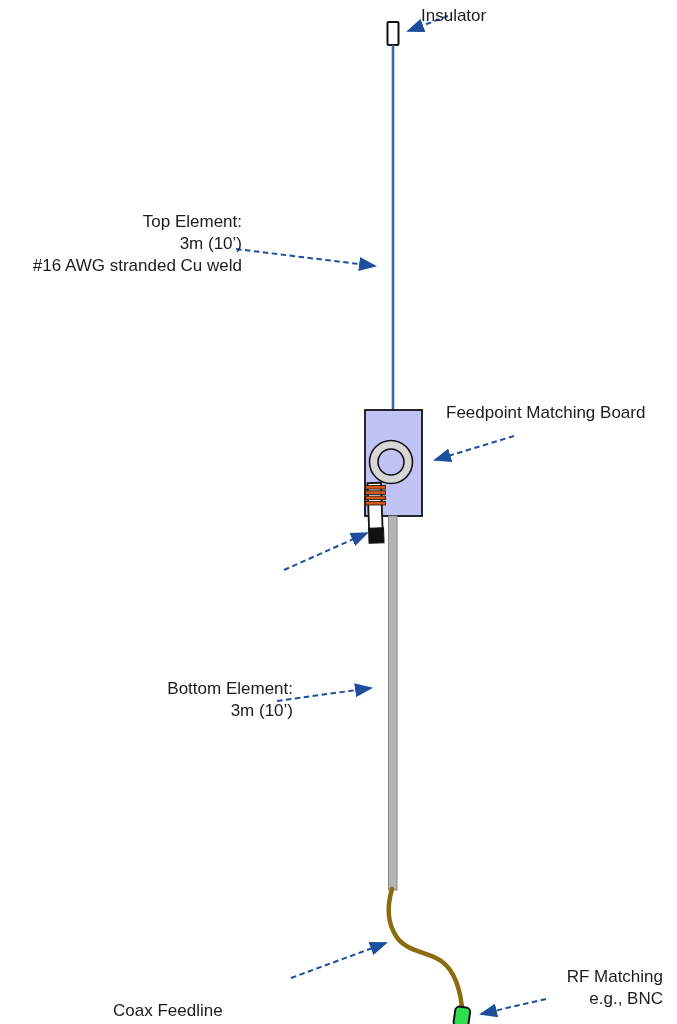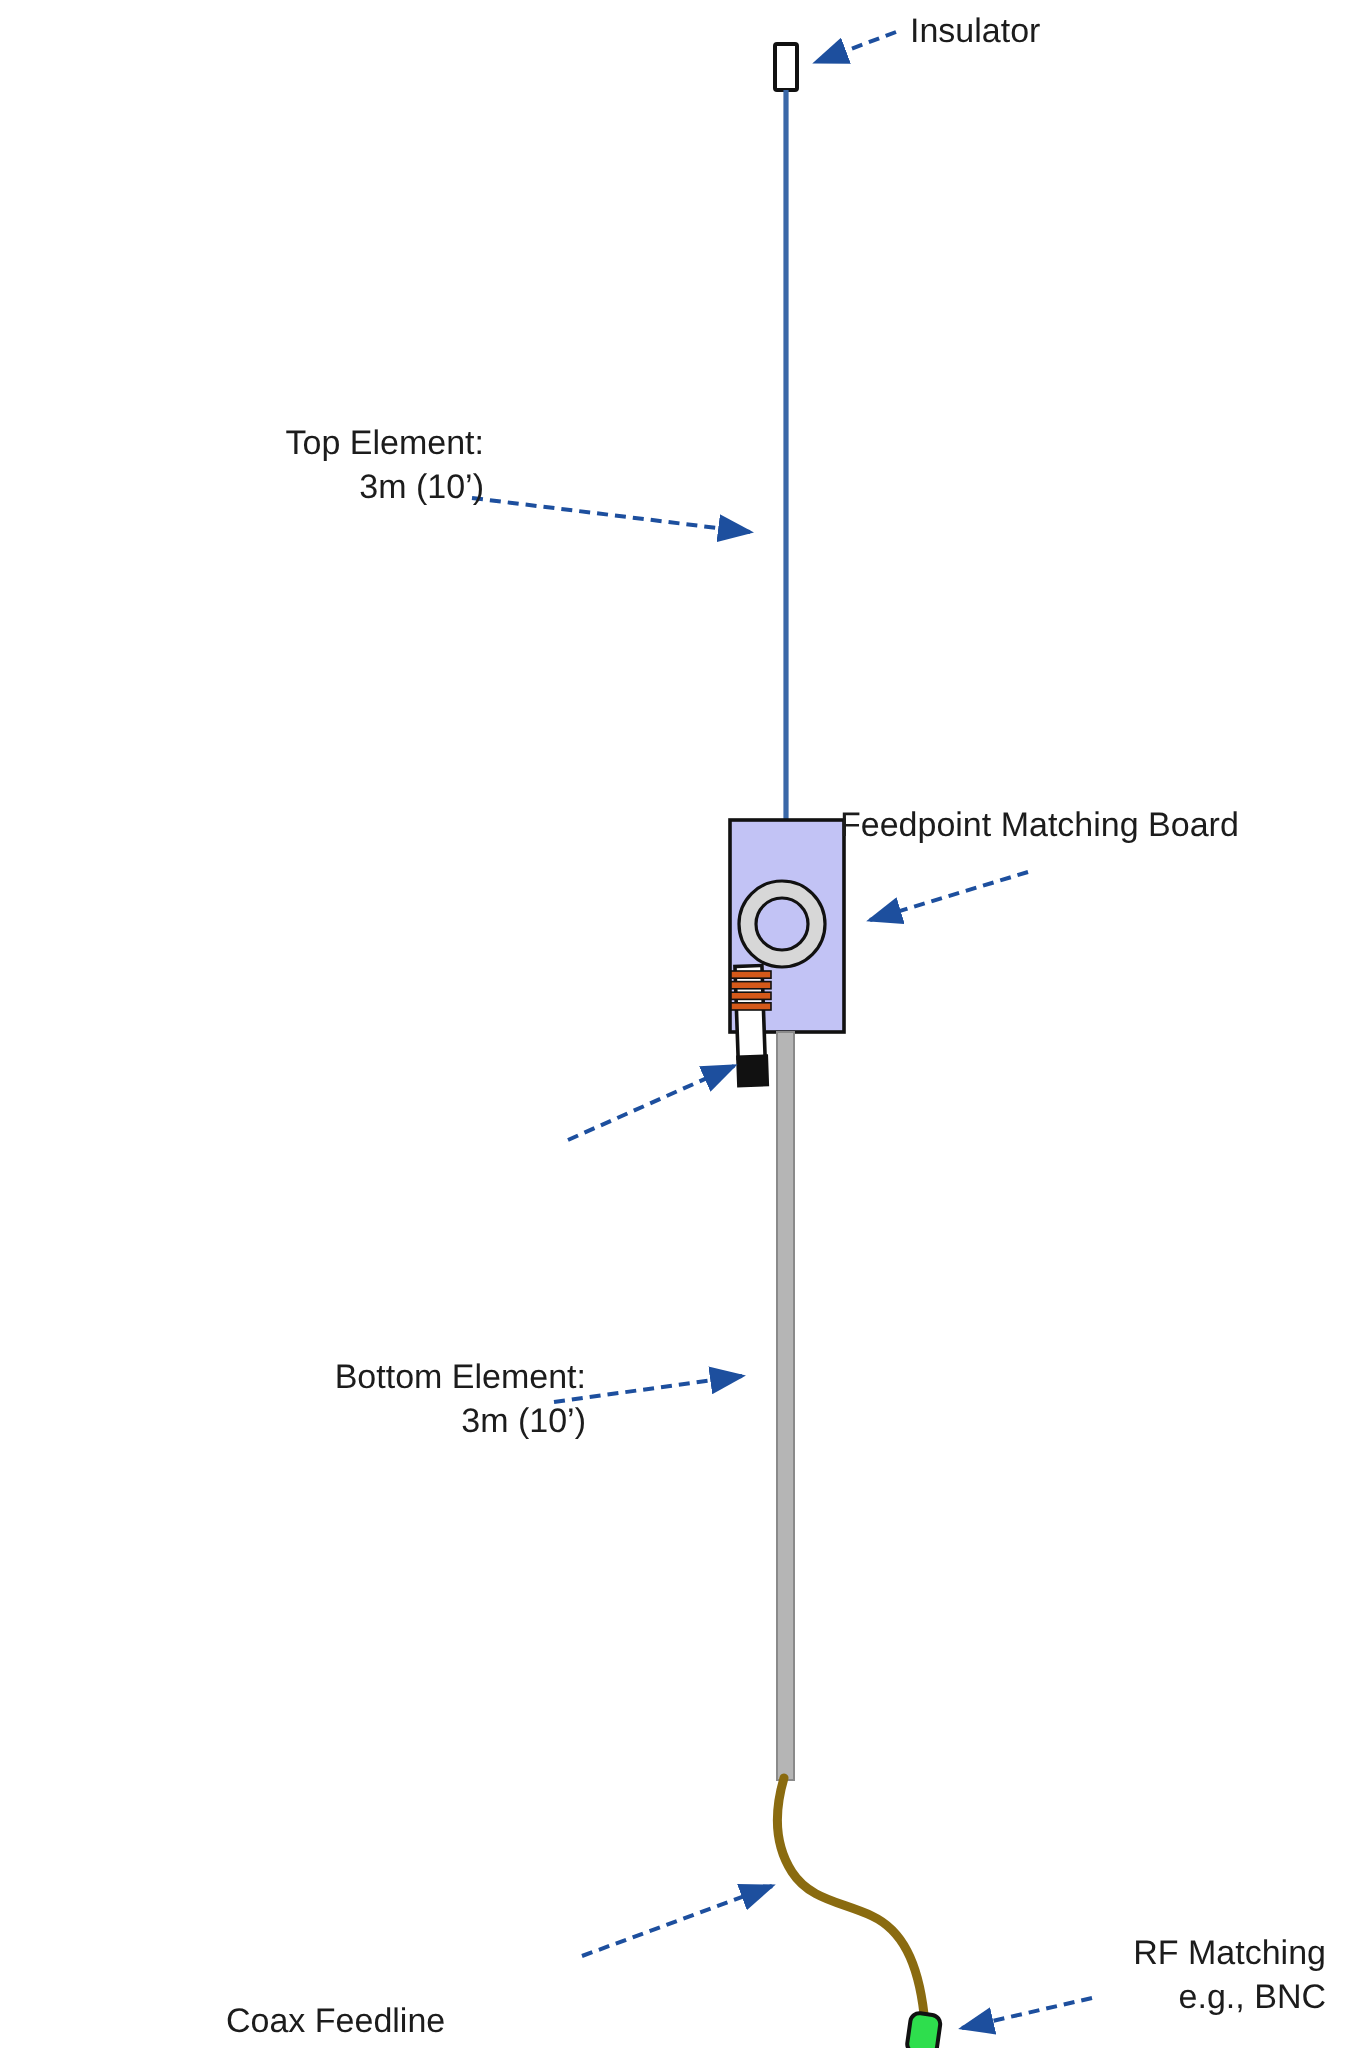--- a/index.html
+++ b/index.html
@@ -71,28 +71,29 @@
 
     <line x1="284" y1="570" x2="367" y2="533" stroke-width="2" stroke-dasharray="5.5 3.5" marker-end="url(#ah)" stroke="#1d4f9e"></line>
 
     <line x1="277" y1="701" x2="371" y2="688" stroke-width="2" stroke-dasharray="5.5 3.5" marker-end="url(#ah)" stroke="#1d4f9e"></line>
 
     <line x1="291" y1="978" x2="386" y2="943" stroke-width="2" stroke-dasharray="5.5 3.5" marker-end="url(#ah)" stroke="#1d4f9e"></line>
 
     <line x1="546" y1="999" x2="481" y2="1014" stroke-width="2" stroke-dasharray="5.5 3.5" marker-end="url(#ah)" stroke="#1d4f9e"></line>
   </svg>
 
-  <div class="lbl" style="left:455px; top:5px;">Insulator</div>
+  <div class="lbl" style="left:421px; top:5px;">Insulator</div>
 
   <div class="lbl center" style="left:18px; top:211px; width:224px;">
     <div>Top Element:</div>
     <div>3m (10’)</div>
+    <div>#16 AWG stranded Cu weld</div>
   </div>
 
-  <div class="lbl" style="left:420px; top:402px;">Feedpoint Matching Board</div>
+  <div class="lbl" style="left:446px; top:402px;">Feedpoint Matching Board</div>
 
 
   <div class="lbl center" style="left:1px; top:678px; width:292px;">
     <div>Bottom Element:</div>
     <div>3m (10’)</div>
   </div>
 
   <div class="lbl" style="left:113px; top:964px;margin-top:36px;">Coax Feedline</div>
 
   <div class="lbl center" style="left:518px; top:966px; width:145px;">

